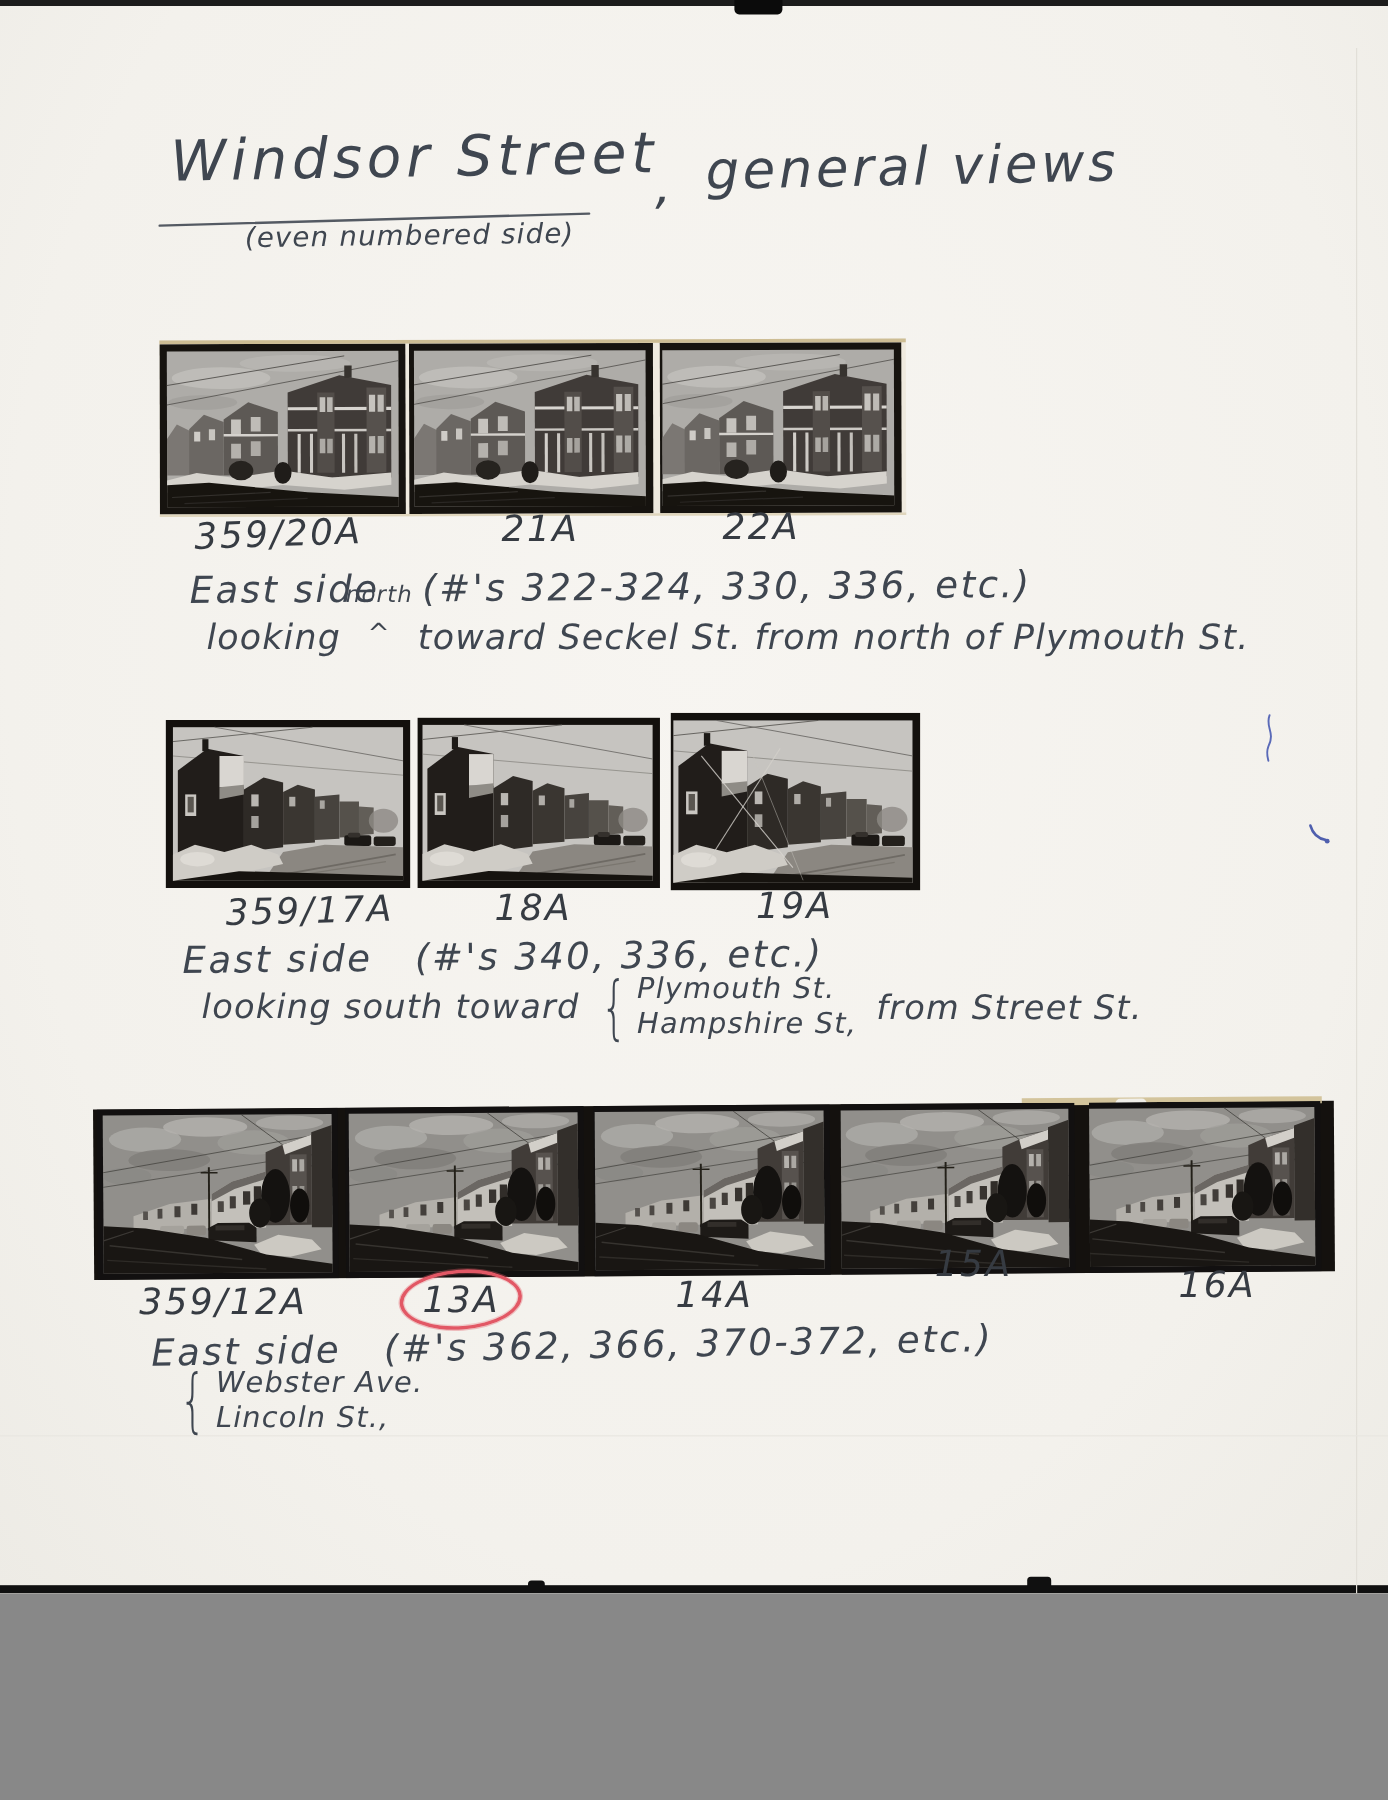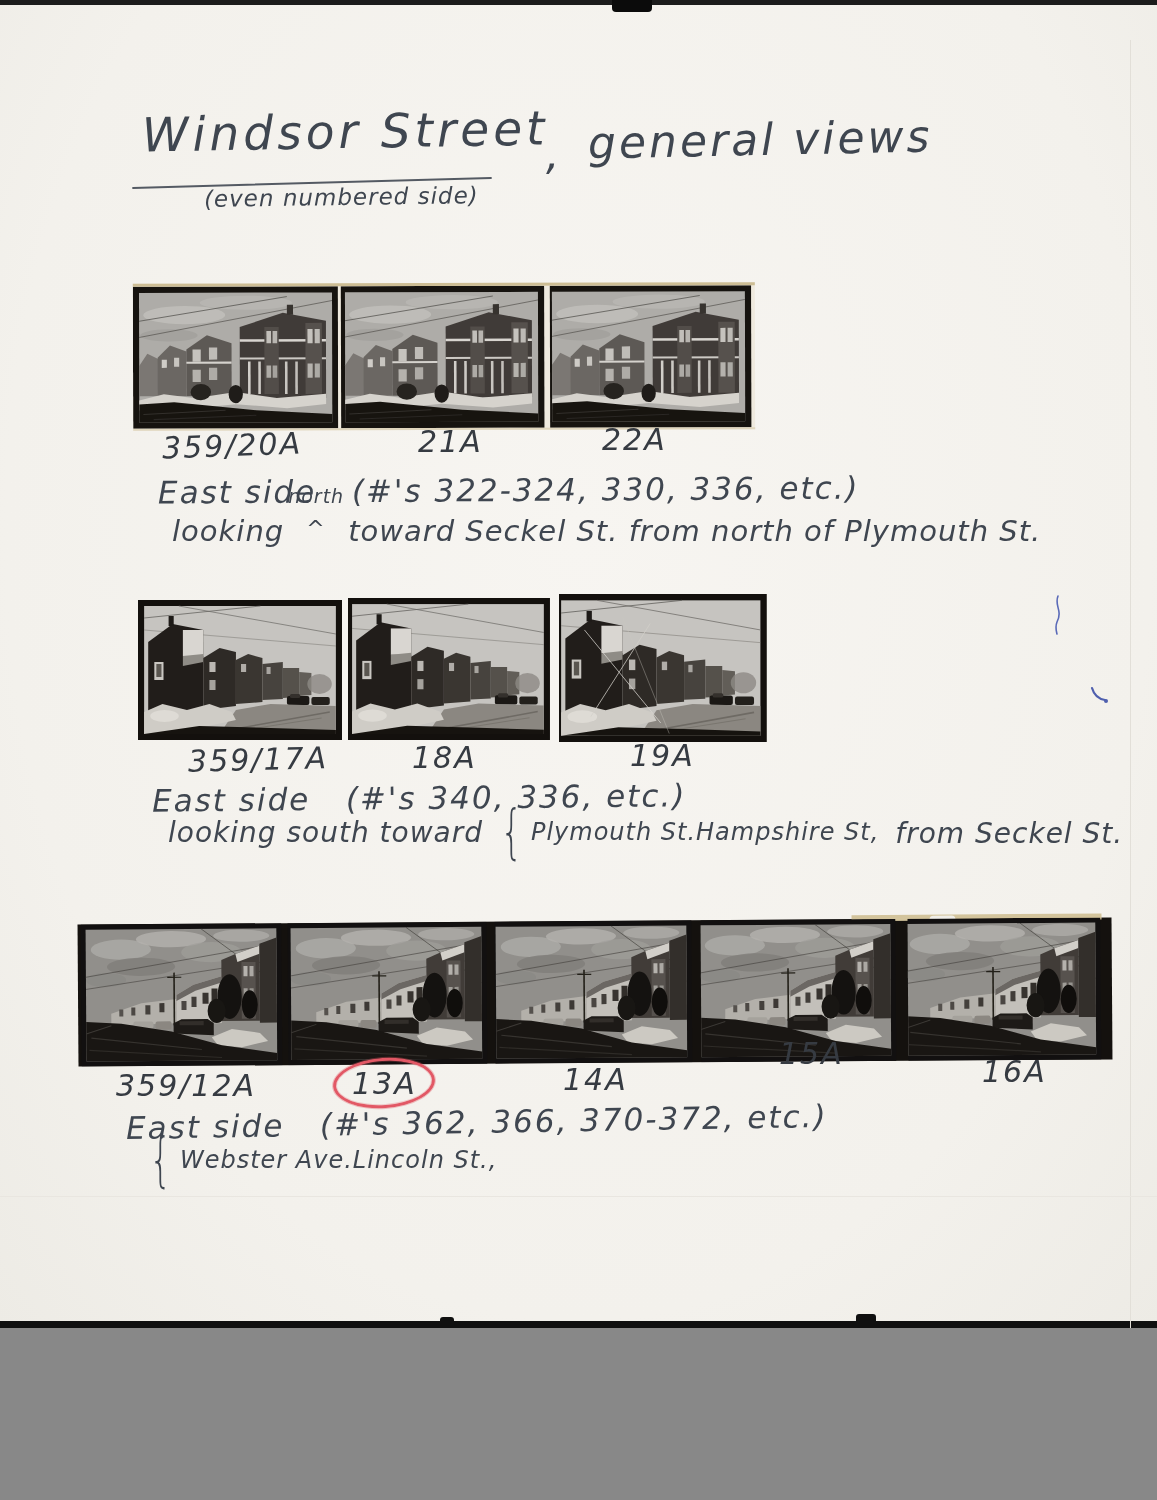--- a/index.html
+++ b/index.html
@@ -57,21 +57,21 @@
   .cap2l2{left:168px;top:810px;font-size:28px;letter-spacing:1px;}
   .cap3l1{left:126px;top:1104px;font-size:31px;letter-spacing:2px;transform:rotate(-1deg);}
   .cap3l2{left:138px;top:1138px;font-size:27px;letter-spacing:1px;}
 
   .ins{display:inline-block;position:relative;width:64px;height:1em;vertical-align:baseline;}
   .ins-word{position:absolute;left:4px;top:-27px;font-size:19px;}
   .ins-caret{position:absolute;left:22px;top:4px;font-size:22px;font-style:normal;}
 
   .brace-line{display:flex;align-items:center;}
   .brace{font-size:58px;line-height:44px;font-weight:300;transform:scaleX(0.6);transform-origin:center top;margin:0 0 0 4px;font-style:normal;}
-  .opts{display:flex;flex-direction:row;line-height:1.2;font-size:24px;margin-right:16px;}
+  .opts{display:flex;flex-direction:column;line-height:1.2;font-size:24px;margin-right:16px;}
   .brace-pre{margin-right:6px;}
   .brace-post{padding-top:2px;}
   .fade{color:#596170;}
 
   
   .blue-mark{position:absolute;left:1040px;top:592px;width:80px;height:130px;}
 </style>
 </head>
 <body>
 
@@ -271,21 +271,21 @@
   <div class="hand flabel" style="left:630px;top:738px;font-style:italic;">19A</div>
 
   <div class="hand cap cap2l1">East side&nbsp;&nbsp; (#'s 340, 336, etc.)</div>
   <div class="hand cap cap2l2 brace-line">
     <span class="brace-pre">looking south toward</span>
     <span class="brace">{</span>
     <span class="opts">
       <span>Plymouth St.</span>
       <span>Hampshire St,</span>
     </span>
-    <span class="brace-post">from Seckel St.</span>
+    <span class="brace-post">from Street St.</span>
   </div>
 
   <div class="strip strip3">
     <div class="strip3-tan"></div>
     <div class="strip3-spot"></div>
     <div class="frame">
       <svg viewBox="0 0 200 140" preserveAspectRatio="none">
           <use href="#scene3"></use>
         </svg>
     </div>

